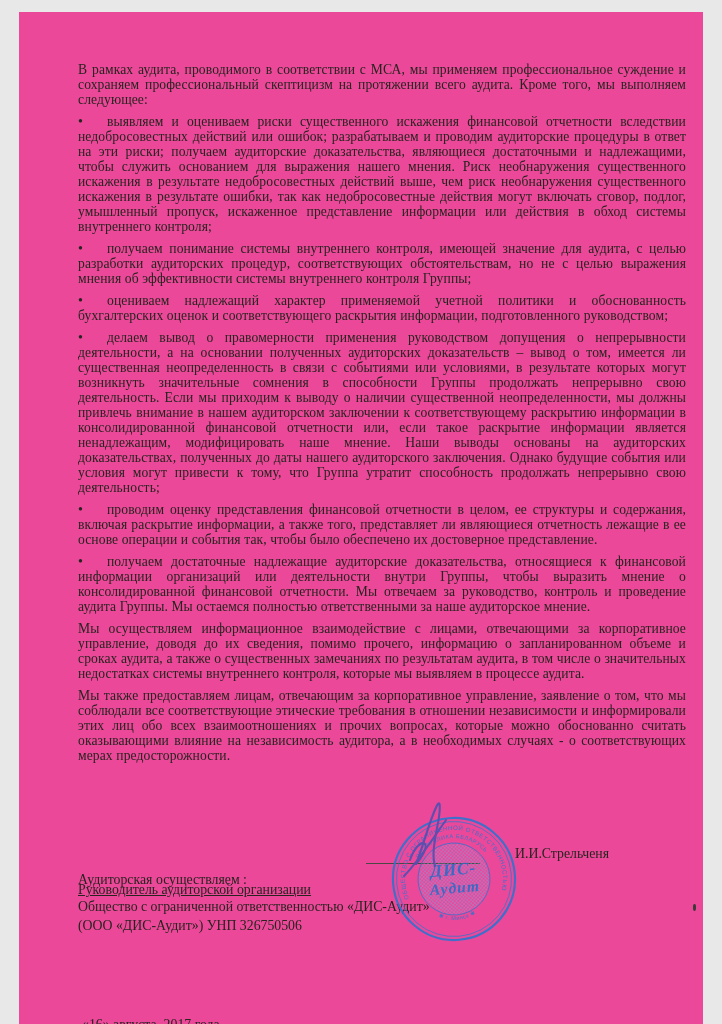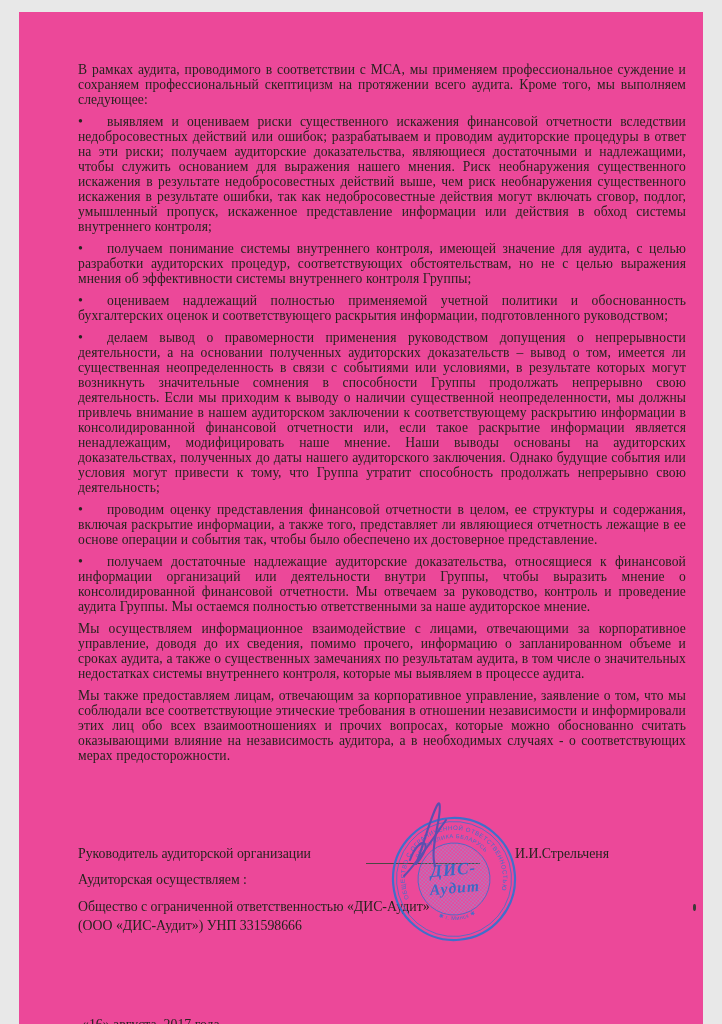--- a/index.html
+++ b/index.html
@@ -89,39 +89,39 @@
 
 <div class="page">
 
   <div class="content">
     <p class="para">В рамках аудита, проводимого в соответствии с МСА, мы применяем профессиональное суждение и сохраняем профессиональный скептицизм на протяжении всего аудита. Кроме того, мы выполняем следующее:</p>
 
     <p class="para"><span class="bullet-marker">•</span><span>выявляем и оцениваем риски существенного искажения финансовой отчетности вследствии недобросовестных действий или ошибок; разрабатываем и проводим аудиторские процедуры в ответ на эти риски; получаем аудиторские доказательства, являющиеся достаточными и надлежащими, чтобы служить основанием для выражения нашего мнения. Риск необнаружения существенного искажения в результате недобросовестных действий выше, чем риск необнаружения существенного искажения в результате ошибки, так как недобросовестные действия могут включать сговор, подлог, умышленный пропуск, искаженное представление информации или действия в обход системы внутреннего контроля;</span></p>
 
     <p class="para"><span class="bullet-marker">•</span><span>получаем понимание системы внутреннего контроля, имеющей значение для аудита, с целью разработки аудиторских процедур, соответствующих обстоятельствам, но не с целью выражения мнения об эффективности системы внутреннего контроля Группы;</span></p>
 
-    <p class="para"><span class="bullet-marker">•</span><span>оцениваем надлежащий полностью применяемой учетной политики и обоснованность бухгалтерских оценок и соответствующего раскрытия информации, подготовленного руководством;</span></p>
+    <p class="para"><span class="bullet-marker">•</span><span>оцениваем надлежащий характер применяемой учетной политики и обоснованность бухгалтерских оценок и соответствующего раскрытия информации, подготовленного руководством;</span></p>
 
     <p class="para"><span class="bullet-marker">•</span><span>делаем вывод о правомерности применения руководством допущения о непрерывности деятельности, а на основании полученных аудиторских доказательств – вывод о том, имеется ли существенная неопределенность в связи с событиями или условиями, в результате которых могут возникнуть значительные сомнения в способности Группы продолжать непрерывно свою деятельность. Если мы приходим к выводу о наличии существенной неопределенности, мы должны привлечь внимание в нашем аудиторском заключении к соответствующему раскрытию информации в консолидированной финансовой отчетности или, если такое раскрытие информации является ненадлежащим, модифицировать наше мнение. Наши выводы основаны на аудиторских доказательствах, полученных до даты нашего аудиторского заключения. Однако будущие события или условия могут привести к тому, что Группа утратит способность продолжать непрерывно свою деятельность;</span></p>
 
     <p class="para"><span class="bullet-marker">•</span><span>проводим оценку представления финансовой отчетности в целом, ее структуры и содержания, включая раскрытие информации, а также того, представляет ли являющиеся отчетность лежащие в ее основе операции и события так, чтобы было обеспечено их достоверное представление.</span></p>
 
     <p class="para"><span class="bullet-marker">•</span><span>получаем достаточные надлежащие аудиторские доказательства, относящиеся к финансовой информации организаций или деятельности внутри Группы, чтобы выразить мнение о консолидированной финансовой отчетности. Мы отвечаем за руководство, контроль и проведение аудита Группы. Мы остаемся полностью ответственными за наше аудиторское мнение.</span></p>
 
     <p class="para">Мы осуществляем информационное взаимодействие с лицами, отвечающими за корпоративное управление, доводя до их сведения, помимо прочего, информацию о запланированном объеме и сроках аудита, а также о существенных замечаниях по результатам аудита, в том числе о значительных недостатках системы внутреннего контроля, которые мы выявляем в процессе аудита.</p>
     <p class="para">Мы также предоставляем лицам, отвечающим за корпоративное управление, заявление о том, что мы соблюдали все соответствующие этические требования в отношении независимости и информировали этих лиц обо всех взаимоотношениях и прочих вопросах, которые можно обоснованно считать оказывающими влияние на независимость аудитора, а в необходимых случаях - о соответствующих мерах предосторожности.</p>
   </div>
 
-  <div class="sig-text" style="top:834px;">Руководитель аудиторской организации</div>
+  <div class="sig-text" style="top:870px;text-decoration:underline;">Руководитель аудиторской организации</div>
   <div class="sig-text sig-name" style="top:834px;">И.И.Стрельченя</div>
   <div class="sig-underline"></div>
 
   <div class="sig-text" style="top:860px;">Аудиторская осуществляем :</div>
   <div class="sig-text" style="top:887px;">Общество с ограниченной ответственностью «ДИС-Аудит»</div>
-  <div class="sig-text" style="top:906px;">(ООО «ДИС-Аудит») УНП 331598666</div>
+  <div class="sig-text" style="top:906px;">(ООО «ДИС-Аудит») УНП 326750506</div>
   <div class="sig-text" style="top:1005px;left:63px;">«16» августа  2017 года</div>
 
   <div class="stamp">
     <svg width="132" height="132" viewBox="0 0 132 132">
       <defs>
         <pattern id="mesh" patternUnits="userSpaceOnUse" width="3.6" height="3.6">
           <path d="M0 0 L3.6 3.6 M3.6 0 L0 3.6" stroke="#7ba3e2" stroke-width="0.45"></path>
         </pattern>
         <path id="arcOuter" d="M 20.0 82.8 A 49 49 0 1 1 112.0 82.8" fill="none"></path>
         <path id="arcInnerTop" d="M 28.8 83.3 A 41 41 0 1 1 103.2 83.3" fill="none"></path>

